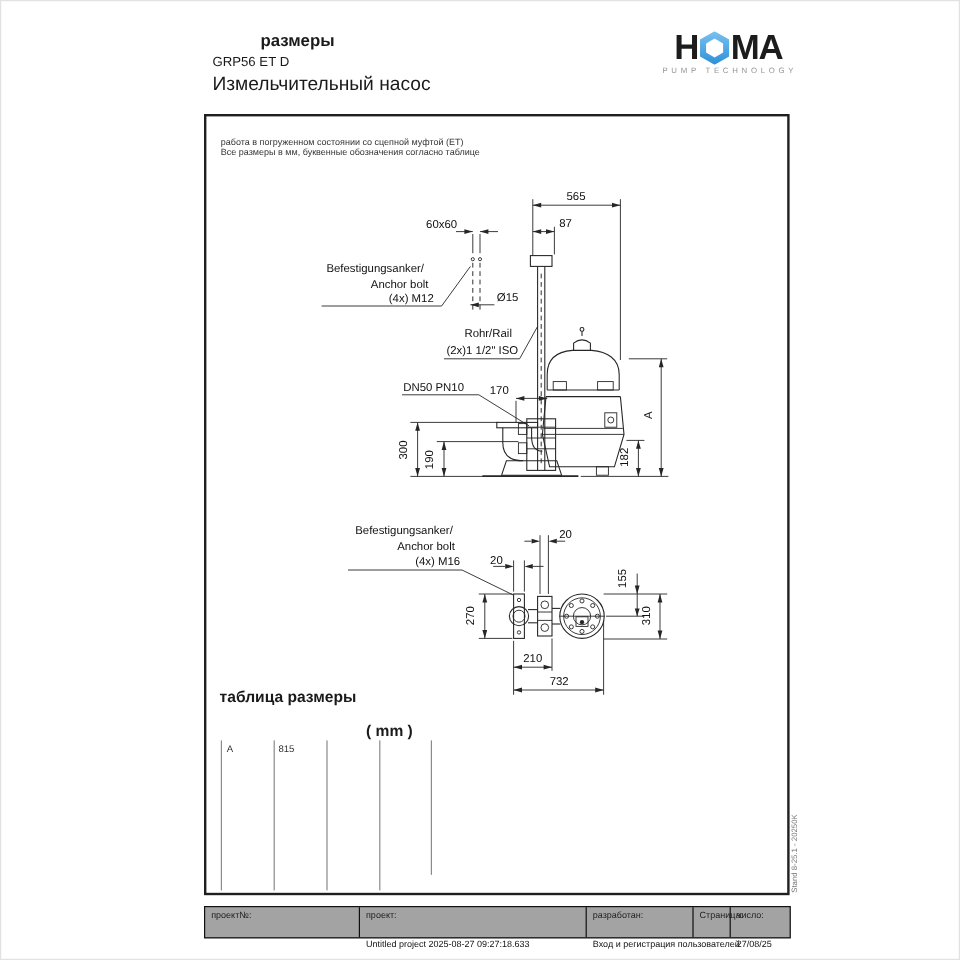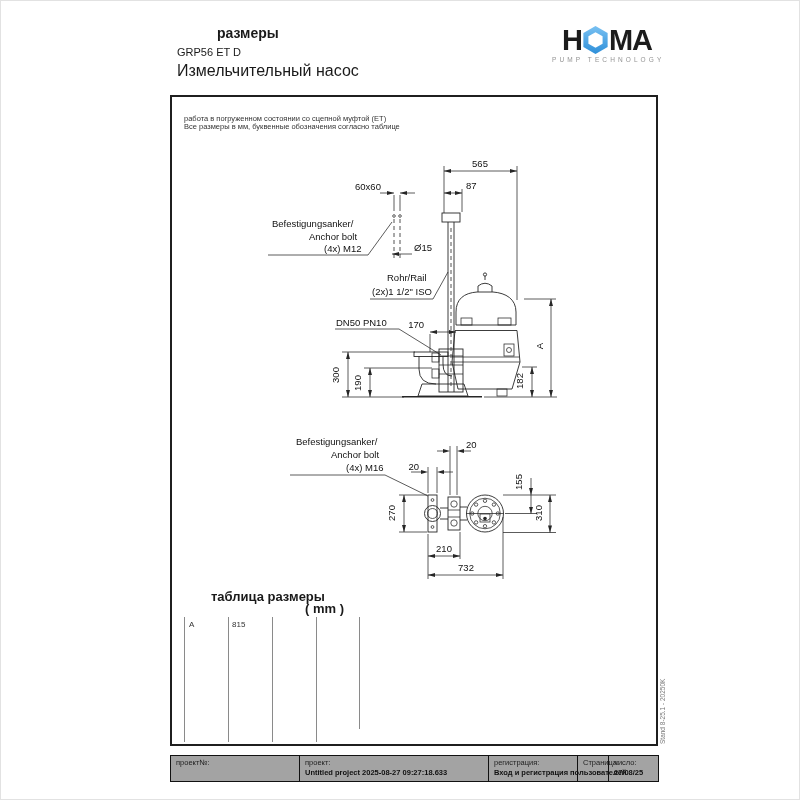--- a/index.html
+++ b/index.html
@@ -25,21 +25,21 @@
   
   .tbl-h{font-size:13px;font-weight:bold;white-space:nowrap;}
   .tbl-line{width:1px;background:#8a8a8a;}
   .tbl-cell{font-size:8px;color:#333;}
   
   .footer{left:170px;top:755px;width:489px;height:27px;border:1.5px solid #111;box-sizing:border-box;
           display:flex;background:#a3a3a3;}
   .fcell{box-sizing:border-box;border-right:1px solid #111;padding:2px 0 0 5px;overflow:visible;position:relative;}
   .fcell:last-child{border-right:none;}
   .flabel{font-size:7.5px;color:#222;white-space:nowrap;display:block;}
-  .fvalue{font-size:7.5px;font-weight:bold;color:#111;white-space:nowrap;display:block;margin-top:1px;}
+  .fvalue{font-size:7.5px;font-weight:normal;color:#111;white-space:nowrap;display:block;margin-top:15px;}
   .edge-note{left:659px;top:744px;transform:rotate(-90deg);transform-origin:0 0;
              font-size:6.5px;color:#777;white-space:nowrap;}
   
   .ln{stroke:#262626;stroke-width:0.9;fill:none;}
   .lnt{stroke:#262626;stroke-width:0.75;fill:none;}
   .dash{stroke:#262626;stroke-width:0.8;fill:none;stroke-dasharray:4 3;}
   .ar{fill:#262626;stroke:none;}
   .dt{font-family:"Liberation Sans",sans-serif;font-size:9.5px;fill:#111;}
   .dl{font-family:"Liberation Sans",sans-serif;font-size:9.5px;fill:#111;}
 </style>
@@ -292,40 +292,40 @@
     <text class="dl" x="346" y="471">(4x) M16</text>
     <text class="dt" x="419" y="470" text-anchor="end">20</text>
     <text class="dt" x="466" y="448">20</text>
     <text class="dt" x="522" y="482" text-anchor="middle" transform="rotate(-90 522 482)">155</text>
     <text class="dt" x="542" y="513" text-anchor="middle" transform="rotate(-90 542 513)">310</text>
     <text class="dt" x="395" y="513" text-anchor="middle" transform="rotate(-90 395 513)">270</text>
     <text class="dt" x="444" y="552" text-anchor="middle">210</text>
     <text class="dt" x="466" y="571" text-anchor="middle">732</text>
   </svg>
 
-  <div class="abs tbl-h" style="left:183px;top:589px;margin-left:28px;">таблица размеры</div>
+  <div class="abs tbl-h" style="left:183px;top:573px;">таблица размеры</div>
   <div class="abs tbl-h" style="left:305px;top:601px;">( mm )</div>
   <div class="abs tbl-line" style="left:184px;top:617px;height:125px;"></div>
   <div class="abs tbl-line" style="left:228px;top:617px;height:125px;"></div>
   <div class="abs tbl-line" style="left:272px;top:617px;height:125px;"></div>
   <div class="abs tbl-line" style="left:316px;top:617px;height:125px;"></div>
   <div class="abs tbl-line" style="left:359px;top:617px;height:112px;"></div>
   <div class="abs tbl-cell" style="left:189px;top:620px;">A</div>
   <div class="abs tbl-cell" style="left:232px;top:620px;">815</div>
 
   <div class="abs footer">
     <div class="fcell" style="width:129px;">
       <span class="flabel">проект№:</span>
     </div>
     <div class="fcell" style="width:189px;">
       <span class="flabel">проект:</span>
       <span class="fvalue">Untitled project 2025-08-27 09:27:18.633</span>
     </div>
     <div class="fcell" style="width:89px;">
-      <span class="flabel">регистрация:</span>
+      <span class="flabel">разработан:</span>
       <span class="fvalue">Вход и регистрация пользователей</span>
     </div>
     <div class="fcell" style="width:31px;">
       <span class="flabel">Страница:</span>
     </div>
     <div class="fcell" style="flex:1;">
       <span class="flabel">число:</span>
       <span class="fvalue">27/08/25</span>
     </div>
   </div>

